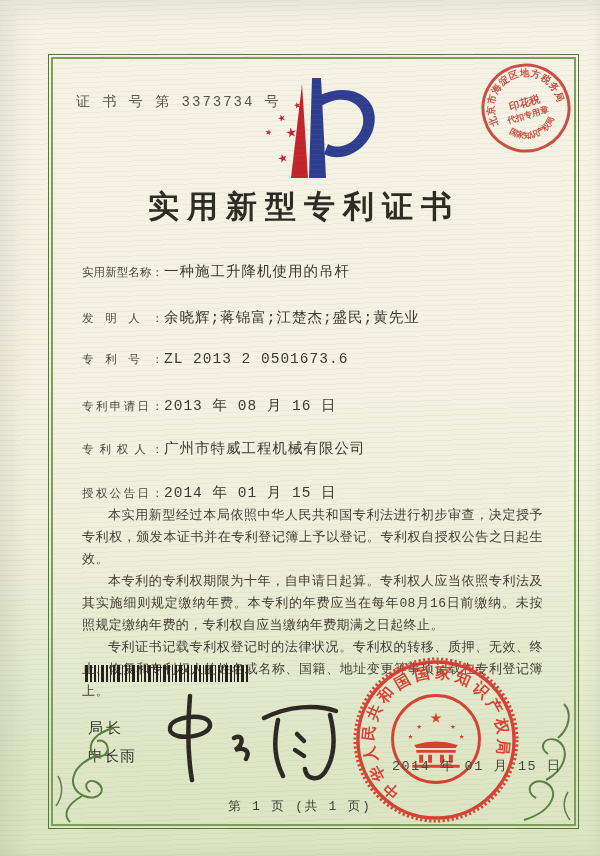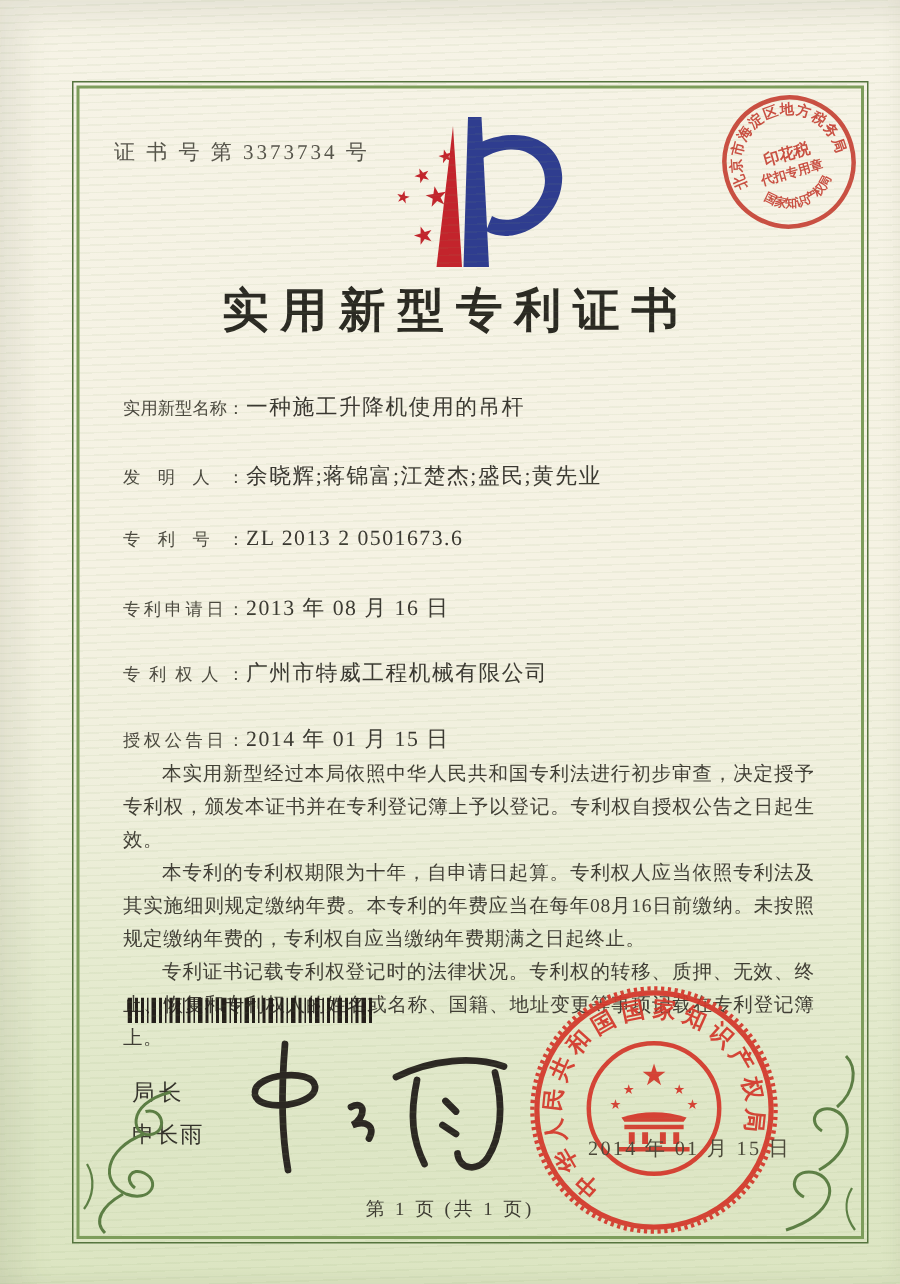--- a/index.html
+++ b/index.html
@@ -6,20 +6,21 @@
   body{
     width:600px;height:856px;
     background:#e9e6d7;
     font-family:"Liberation Serif","DejaVu Serif",serif;
     position:relative;overflow:hidden;
   }
   .paper{
     position:absolute;inset:0;
     background:linear-gradient(180deg,#f6f3e6 0%,#f5f2e3 45%,#efefdc 62%,#e6ebd0 75%,#dee6c6 88%,#dce5c2 100%);
     box-shadow:inset 14px 10px 22px rgba(90,90,70,.10), inset -4px -4px 10px rgba(120,120,90,.05);
+    font-family:Liberation Mono, monospace;
   }
   .paper::after{ 
     content:"";position:absolute;inset:0;pointer-events:none;
     background:repeating-linear-gradient(178deg, rgba(130,160,100,.08) 0 1px, rgba(0,0,0,0) 1px 5px);
   }
   .frame{
     position:absolute;left:48px;top:54px;width:529px;height:773px;
     border:1px solid #55743e;
   }
   .frame-inner{

